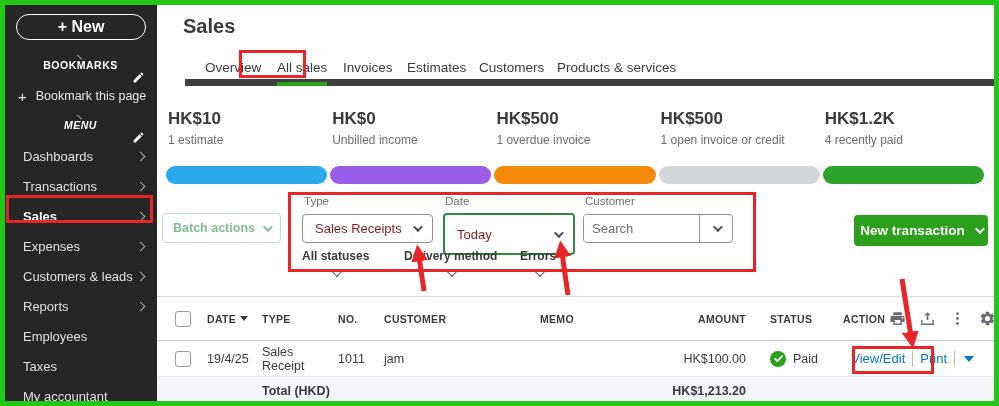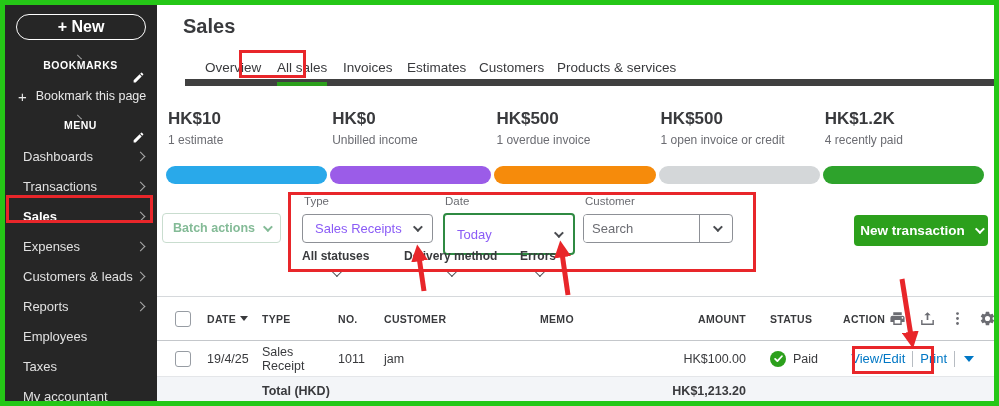--- a/index.html
+++ b/index.html
@@ -59,21 +59,21 @@
                background:#fff; border:1px solid #c9ddcf; border-radius:4px;
                color:#84bb97; font-weight:bold; font-size:12.5px; font-family:inherit;
                display:flex; align-items:center; justify-content:center; gap:8px; cursor:pointer; }
   .chev-dn { width:7px; height:7px; border-right:2px solid #4a4c50;
              border-bottom:2px solid #4a4c50; transform:rotate(45deg) translateY(-2px); }
   .chev-dn.green-lt { border-color:#84bb97; }
   .chev-dn.white { border-color:#fff; }
   .f-label { position:absolute; font-size:11.5px; color:#6b6c72; }
   .f-select { position:absolute; height:29px; background:#fff; border:1px solid #8d9096;
               border-radius:4px; display:flex; align-items:center; padding:0 12px;
-              font-size:13px; color:#8b5cf6; cursor:pointer; }
+              font-size:13px; color:#7f1d1d; cursor:pointer; }
   .f-select .chev-dn { margin-left:auto; }
   .f-select.focused { border:2px solid #2f8a42; }
   .cust-box { position:absolute; left:426px; top:209px; width:150px; height:29px;
               background:#fff; border:1px solid #8d9096; border-radius:4px;
               display:flex; align-items:stretch; overflow:hidden; }
   .cust-box input { flex:1; border:none; outline:none; padding:0 8px; font-size:13px;
                     font-family:inherit; color:#393a3d; min-width:0; }
   .cust-box input::placeholder { color:#6b6c72; opacity:1; }
   .cust-chev { width:33px; border-left:1px solid #8d9096; display:flex;
                align-items:center; justify-content:center; cursor:pointer; }
@@ -138,21 +138,21 @@
             <path d="M3 17.25V21h3.75L17.8 9.94l-3.75-3.75L3 17.25zM20.7 7.04a1 1 0 0 0 0-1.41l-2.34-2.34a1 1 0 0 0-1.41 0l-1.83 1.83 3.75 3.75 1.83-1.83z"></path>
           </svg>
       </span>
     </div>
 
     <div class="bm-row">
       <span class="plus">+</span>
       <span>Bookmark this page</span>
     </div>
 
-    <div class="side-hdr" style="top:113px;">
+    <div class="side-hdr" style="top:113px;font-style:italic;">
       <span class="chev-dn-sm"></span>
       <span class="hdr-label">MENU</span>
       <span class="pencil">
         <svg class="pencil-svg" viewBox="0 0 24 24">
             <path d="M3 17.25V21h3.75L17.8 9.94l-3.75-3.75L3 17.25zM20.7 7.04a1 1 0 0 0 0-1.41l-2.34-2.34a1 1 0 0 0-1.41 0l-1.83 1.83 3.75 3.75 1.83-1.83z"></path>
           </svg>
       </span>
     </div>
 
     <nav class="side-items">

